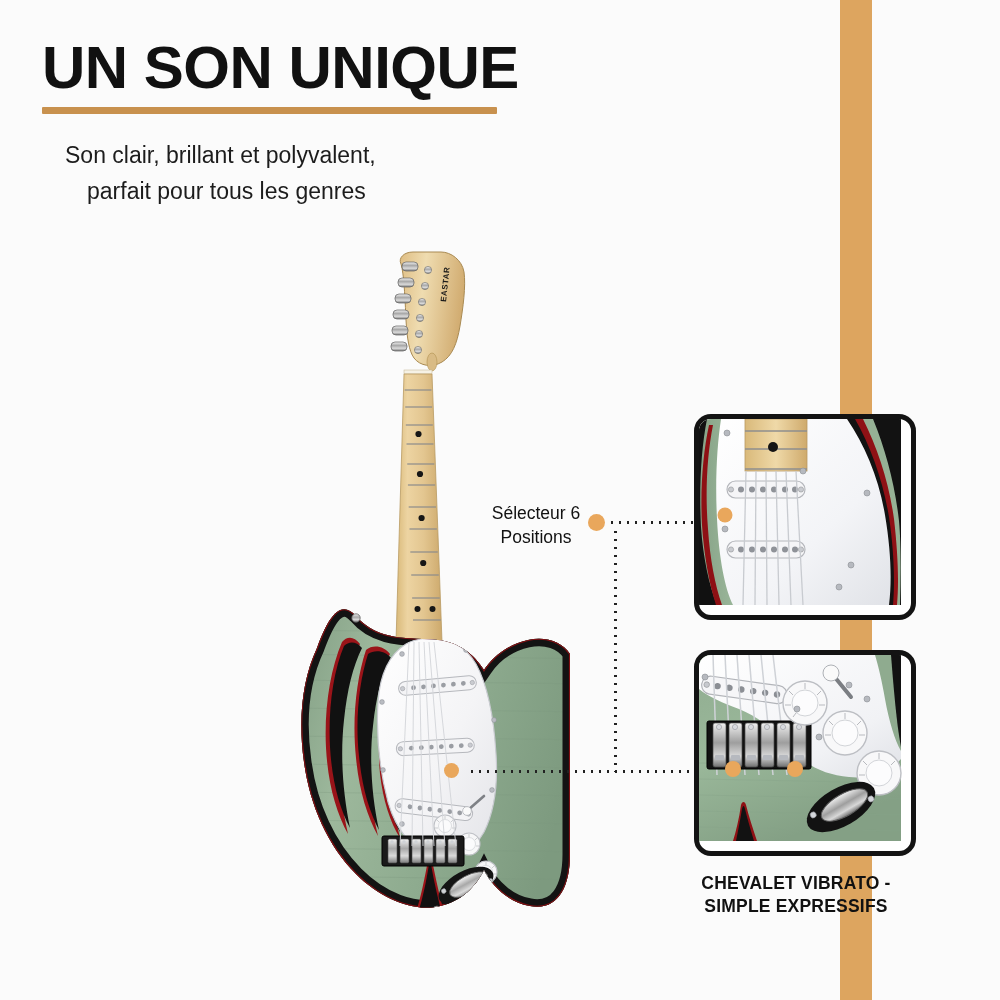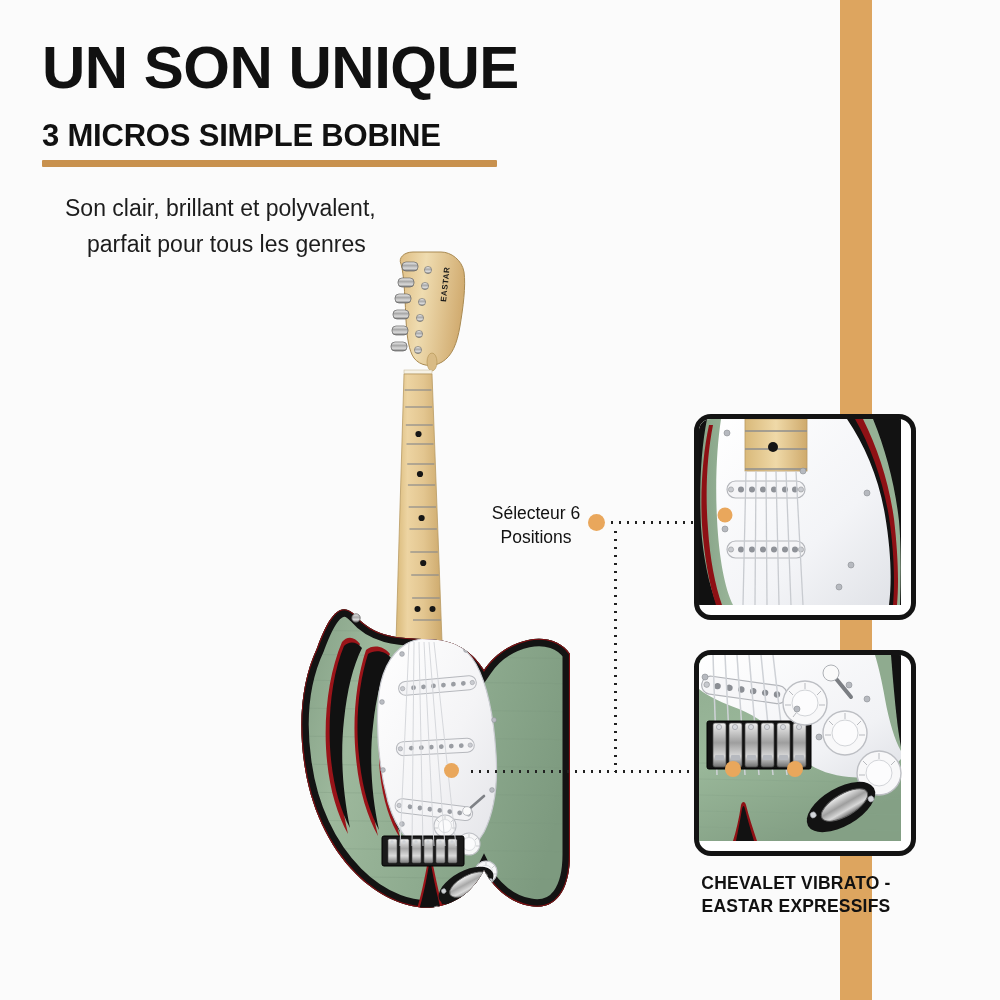--- a/index.html
+++ b/index.html
@@ -82,21 +82,20 @@
 </style>
 </head>
 <body>
 
 <div id="stage">
 
   <div class="edge-stripe"></div>
 
   <div class="headline-block">
     <h1 class="headline">UN SON UNIQUE</h1>
-    <h2 class="subhead">3 MICROS SIMPLE BOBINE</h2>
     <div class="accent-rule"></div>
     <div class="desc">
       <span>Son clair, brillant et polyvalent,</span>
       <span class="l2">parfait pour tous les genres</span>
     </div>
   </div>
 
   <div class="guitar">
     <svg width="300" height="710" viewBox="0 0 300 710">
       <defs>
@@ -685,16 +684,16 @@
           <circle cx="120" cy="82" r="3"></circle>
           <circle cx="168" cy="44" r="3"></circle>
           <circle cx="150" cy="30" r="3"></circle>
         </g>
       </svg>
     </div>
   </div>
 
   <div class="inset-caption">
     <div>CHEVALET VIBRATO -</div>
-    <div>EASTAR EXPRESSIFS</div>
+    <div>SIMPLE EXPRESSIFS</div>
   </div>
 
 </div>
 
 </body></html>

